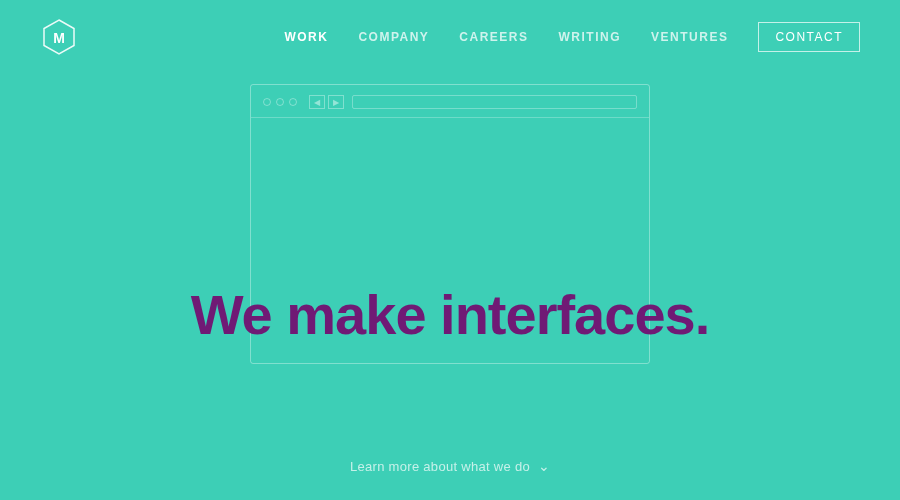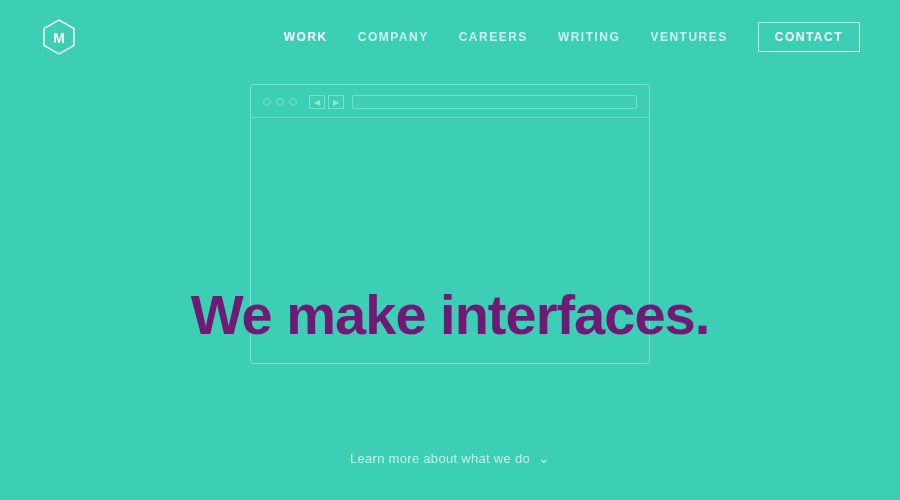--- a/index.html
+++ b/index.html
@@ -52,21 +52,21 @@
       cursor: pointer;
     }
 
     .nav-link.active {
       color: #ffffff;
     }
 
     .nav-contact {
       color: #ffffff;
       font-size: 12px;
-      font-weight: 700;
+      font-weight: 400;
       letter-spacing: 1.5px;
       text-transform: uppercase;
       border: 1.5px solid rgba(255,255,255,0.7);
       padding: 7px 16px;
       cursor: pointer;
     }
 
     
     .hero {
       display: flex;
@@ -141,21 +141,21 @@
       font-weight: 700;
       color: #701a75;
       letter-spacing: -1px;
       text-align: center;
       margin-top: 60px;
     }
 
     
     .hero-cta {
       position: absolute;
-      bottom: 28px;
+      bottom: 20px;
       left: 50%;
       transform: translateX(-50%);
       display: flex;
       align-items: center;
       gap: 8px;
       color: rgba(255,255,255,0.7);
       font-size: 13px;
       letter-spacing: 0.3px;
       cursor: pointer;
       white-space: nowrap;

